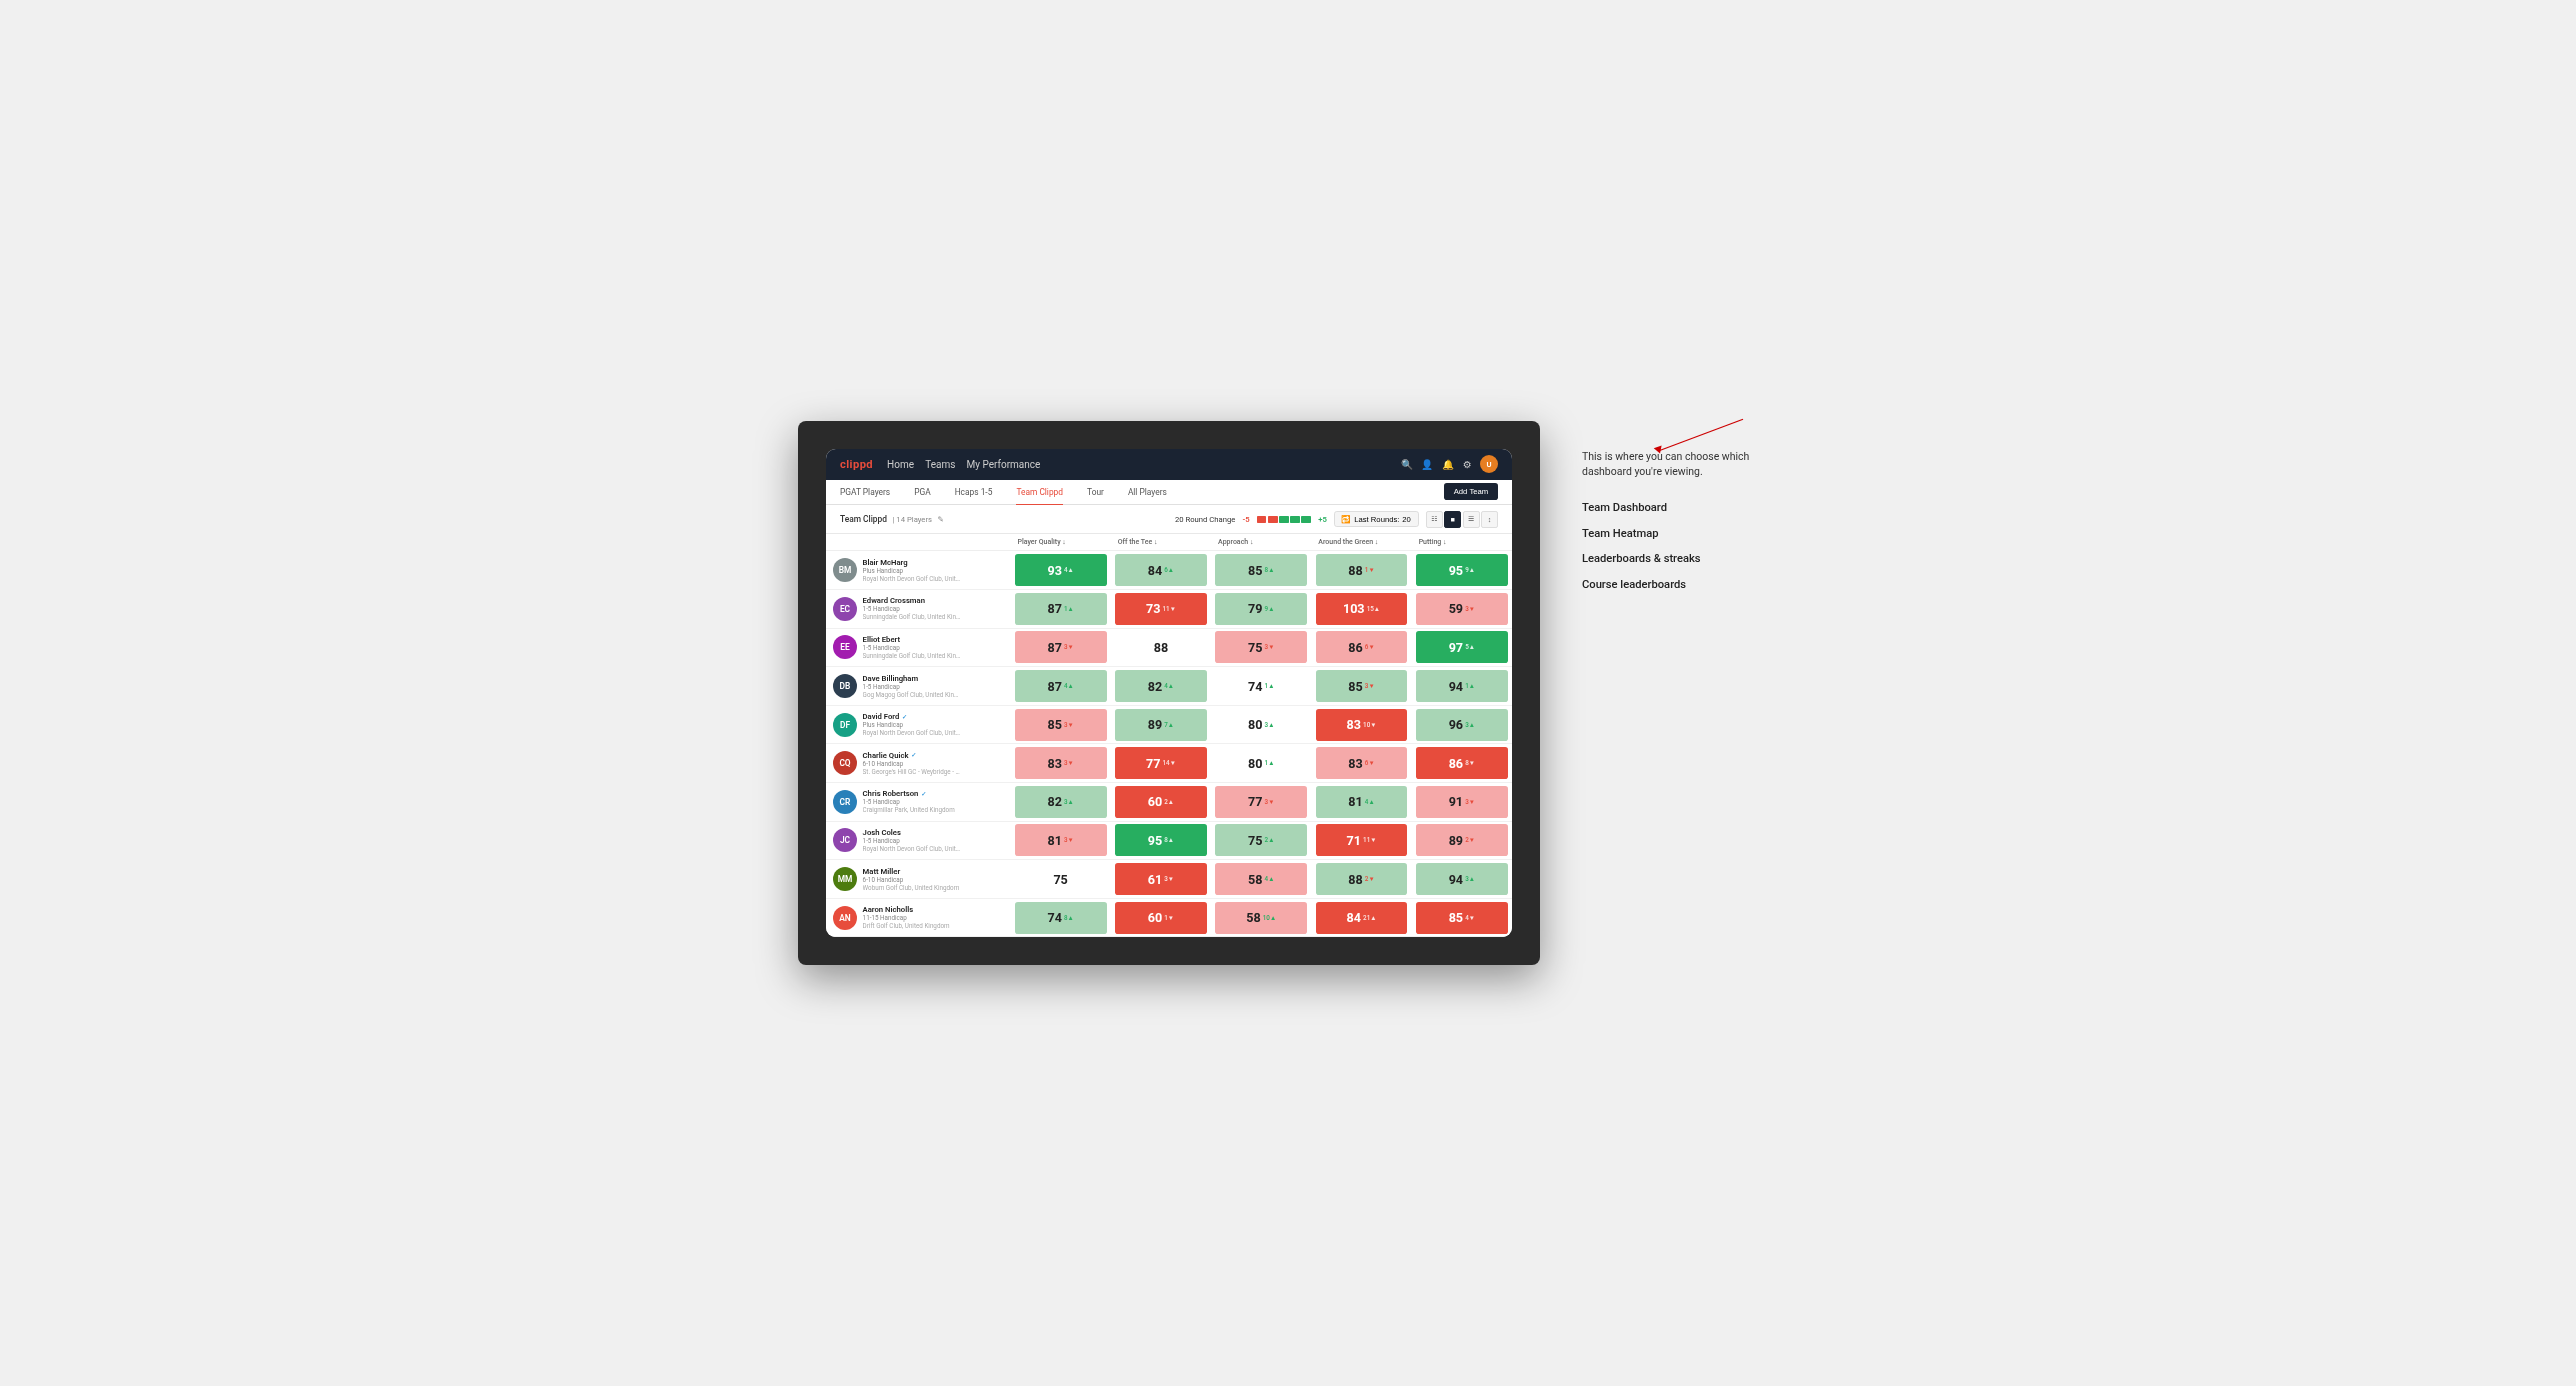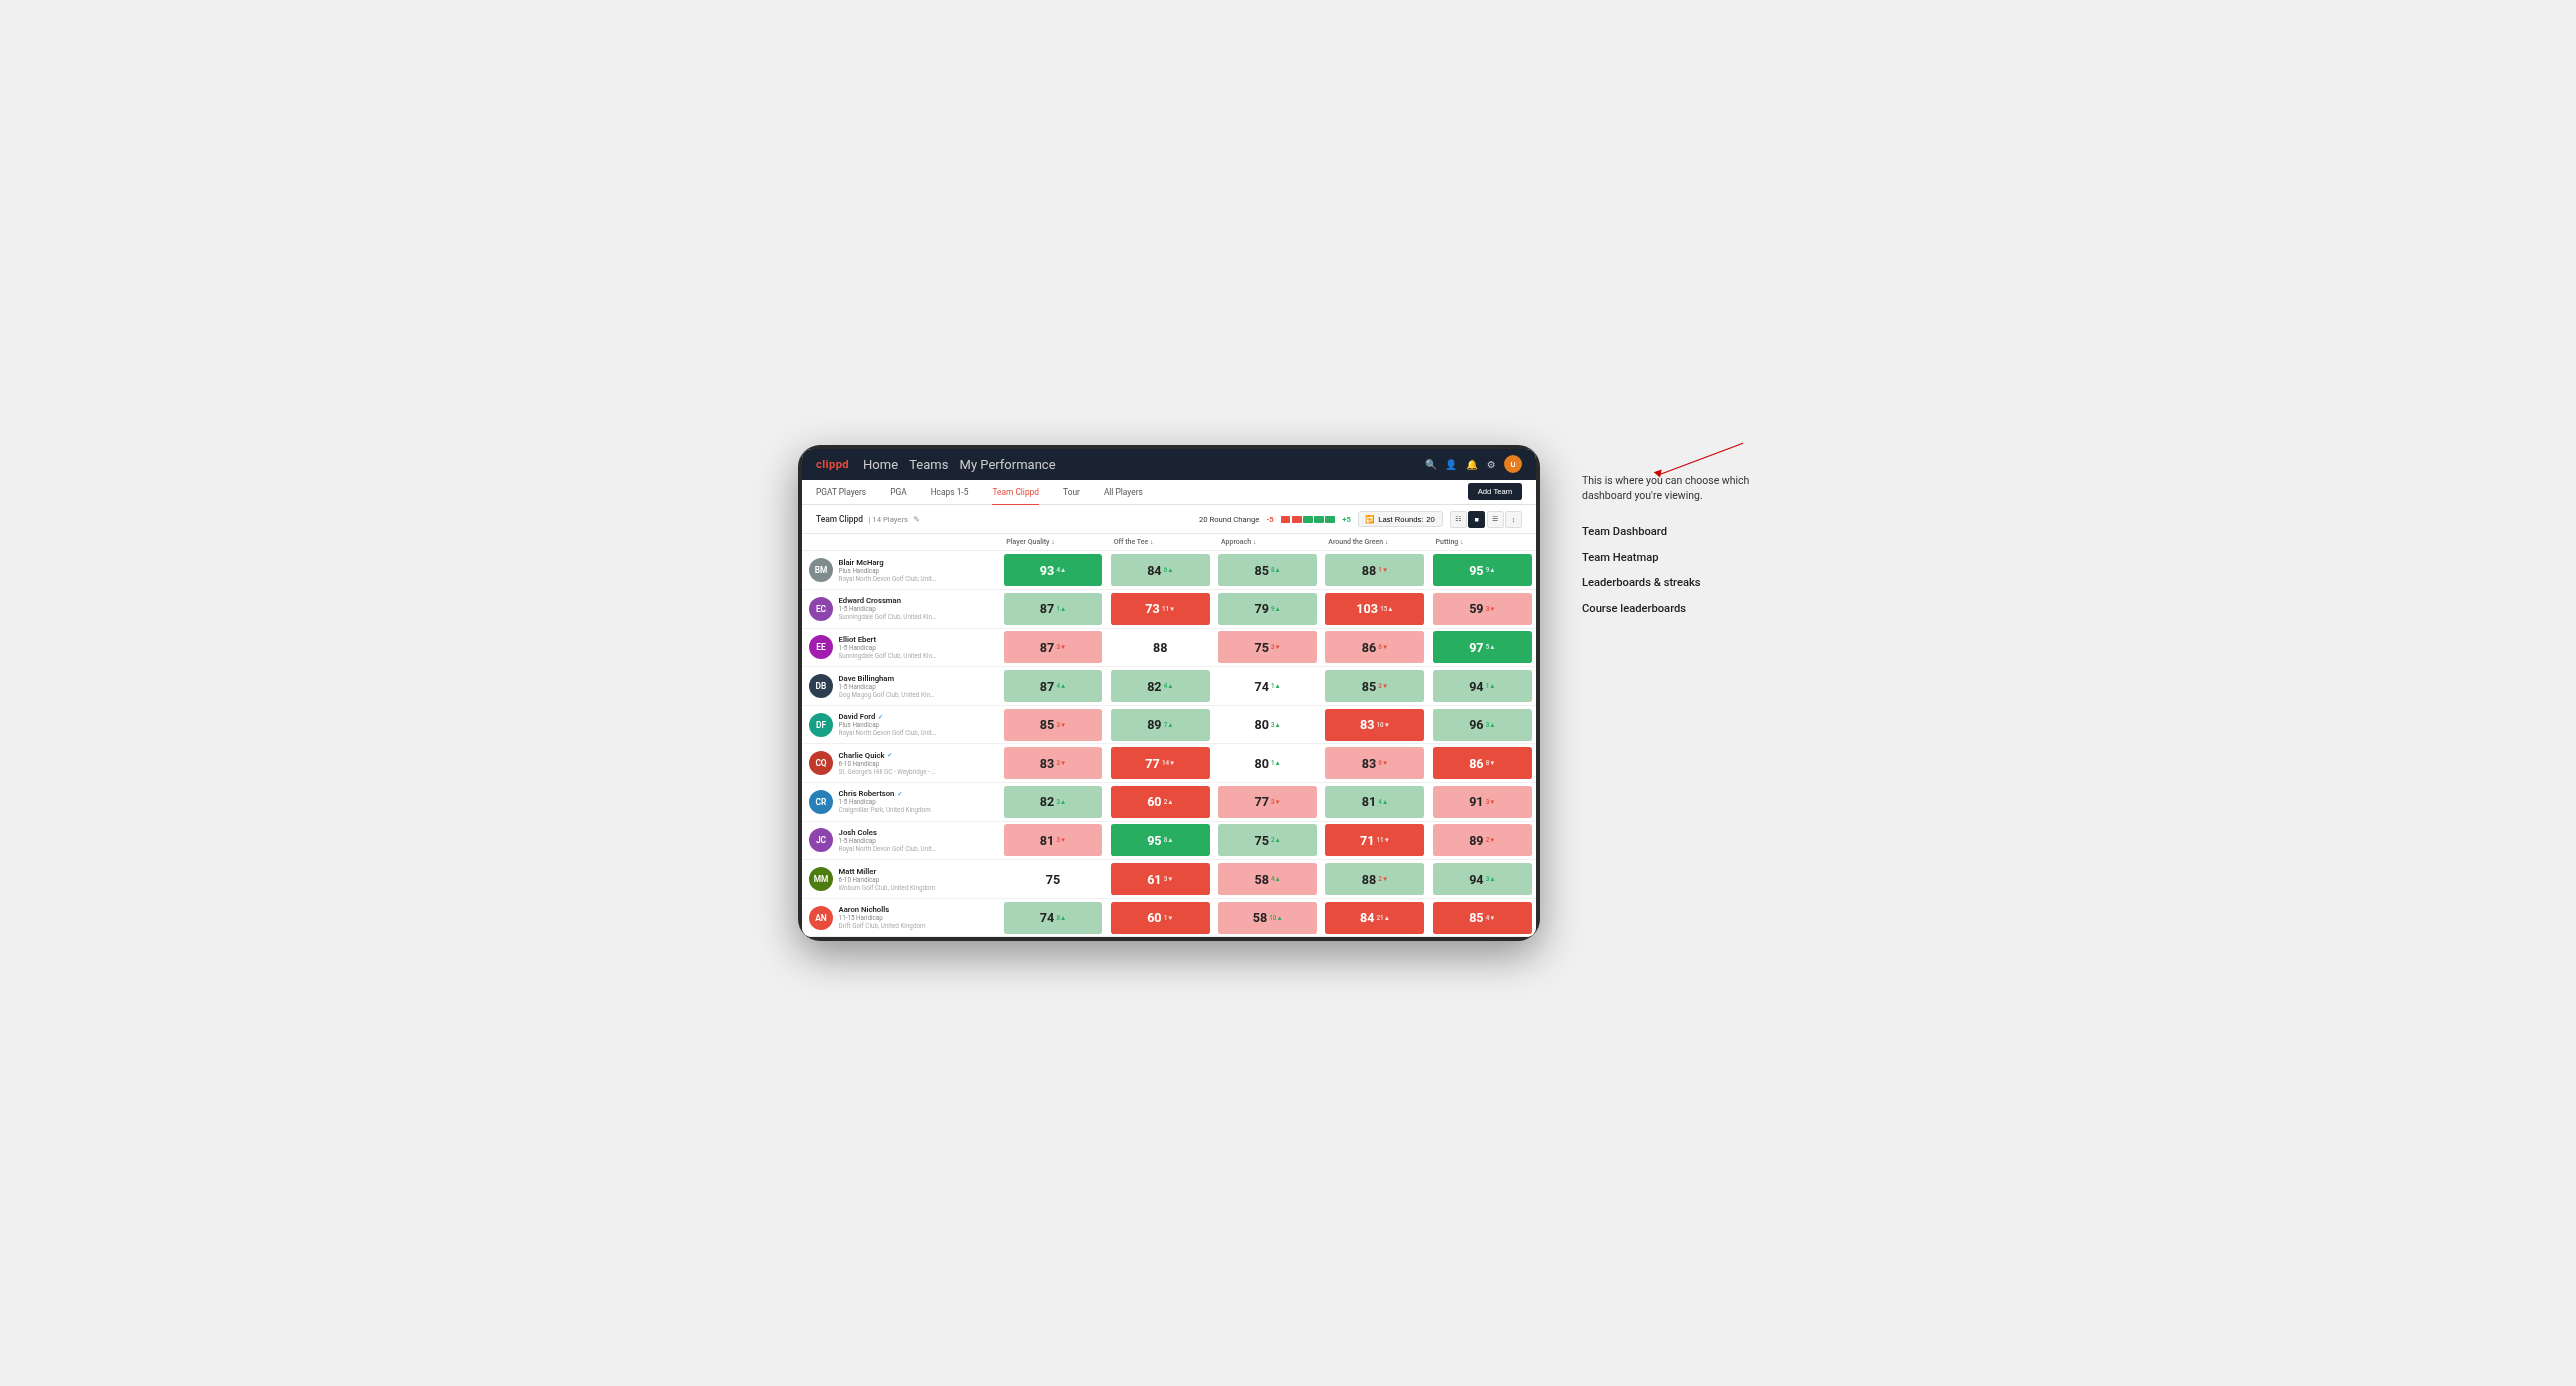--- a/index.html
+++ b/index.html
@@ -17,22 +17,22 @@
       display: flex;
       align-items: flex-start;
       gap: 42px;
       width: 100%;
       max-width: 980px;
     }
 
     
     .tablet-frame {
       background: #2a2a2a;
-      border-radius: 22px;
-      padding: 4px;
+      border-radius: 8px;
+      padding: 28px;
       box-shadow: 0 14px 42px rgba(0,0,0,0.4);
       flex: 1;
       min-width: 0;
     }
 
     .tablet-screen {
       background: #fff;
       border-radius: 9.8px;
       overflow: hidden;
     }
@@ -55,21 +55,21 @@
     }
 
     .navbar-nav {
       display: flex;
       gap: 11.2px;
       flex: 1;
     }
 
     .navbar-nav-item {
       color: #ccc;
-      font-size: 13px;
+      font-size: 10px;
       cursor: pointer;
       padding: 2.8px 0;
     }
 
     .navbar-icons {
       display: flex;
       align-items: center;
       gap: 8.4px;
     }
 

